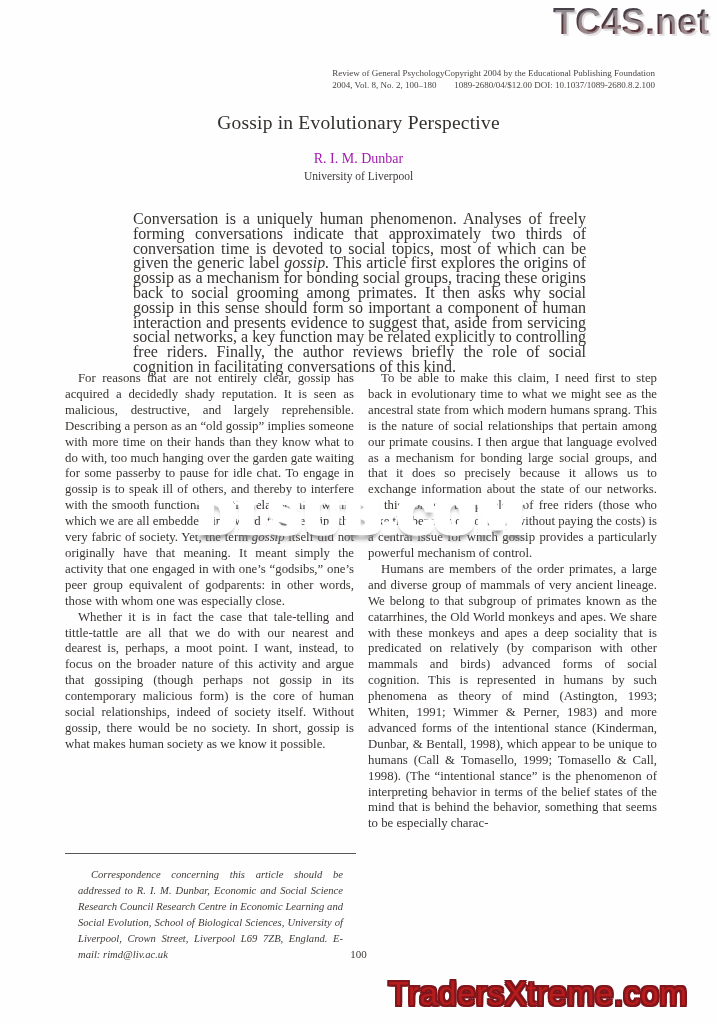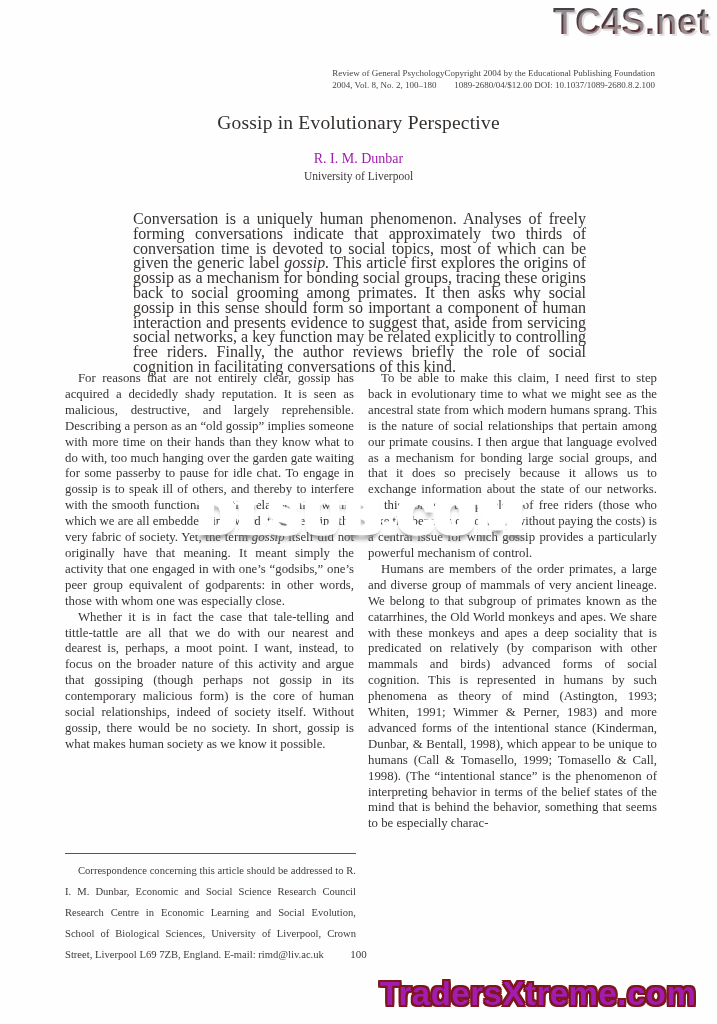--- a/index.html
+++ b/index.html
@@ -57,22 +57,22 @@
     text-align: center; font-size: 13.5px; font-weight: normal;
     margin: 17px 0 14px 0; text-indent: 0; color: #34302e;
   }
 
   
   .footnote {
     position: absolute; top: 853px; left: 65px; width: 291px;
   }
   .footnote .rule { border-top: 1px solid #5a5654; margin-bottom: 6px; }
   .footnote p {
-    margin: 0; font-size: 10.6px; line-height: 21px;
-    text-align: justify; text-indent: 13px; color: #3e3a38;
+    margin: 13px; font-size: 10.6px; line-height: 16px;
+    text-align: justify; text-indent: 13px; color: #3e3a38; font-style: italic;
   }
 
   
   .page-number {
     position: absolute; top: 948px; left: 0; width: 100%;
     text-align: center; font-size: 11px; color: #3e3a38;
   }
 
   
   .wm-top {
@@ -99,23 +99,23 @@
       -3px -3px 0 #fff, 0 -3px 0 #fff, 3px -3px 0 #fff,
       -3px 0 0 #fff, 3px 0 0 #fff,
       -3px 3px 0 #fff, 0 3px 0 #fff, 3px 3px 0 #fff,
       0 7px 4px rgba(125,125,125,0.85);
     margin-top: 8px;
   }
   .wm-bottom {
     position: absolute; top: 975px; left: 538px;
     transform: translateX(-50%);
     font-family: "Liberation Sans", sans-serif;
-    font-weight: bold; font-size: 33px; letter-spacing: 0.5px;
+    font-weight: normal; font-size: 33px; letter-spacing: 0.5px;
     white-space: nowrap;
-    color: #a21caf;
+    color: #b91c1c;
     text-shadow:
       -2px -2px 0 #7e161c, 0 -2px 0 #7e161c, 2px -2px 0 #7e161c,
       -2px 0 0 #7e161c, 2px 0 0 #7e161c,
       -2px 2px 0 #7e161c, 0 2px 0 #7e161c, 2px 2px 0 #7e161c,
       -4px -4px 1px #fff, 0 -4px 1px #fff, 4px -4px 1px #fff,
       -4px 0 1px #fff, 4px 0 1px #fff,
       -4px 4px 1px #fff, 0 4px 1px #fff, 4px 4px 1px #fff;
     text-align: center;
   }
 </style>

